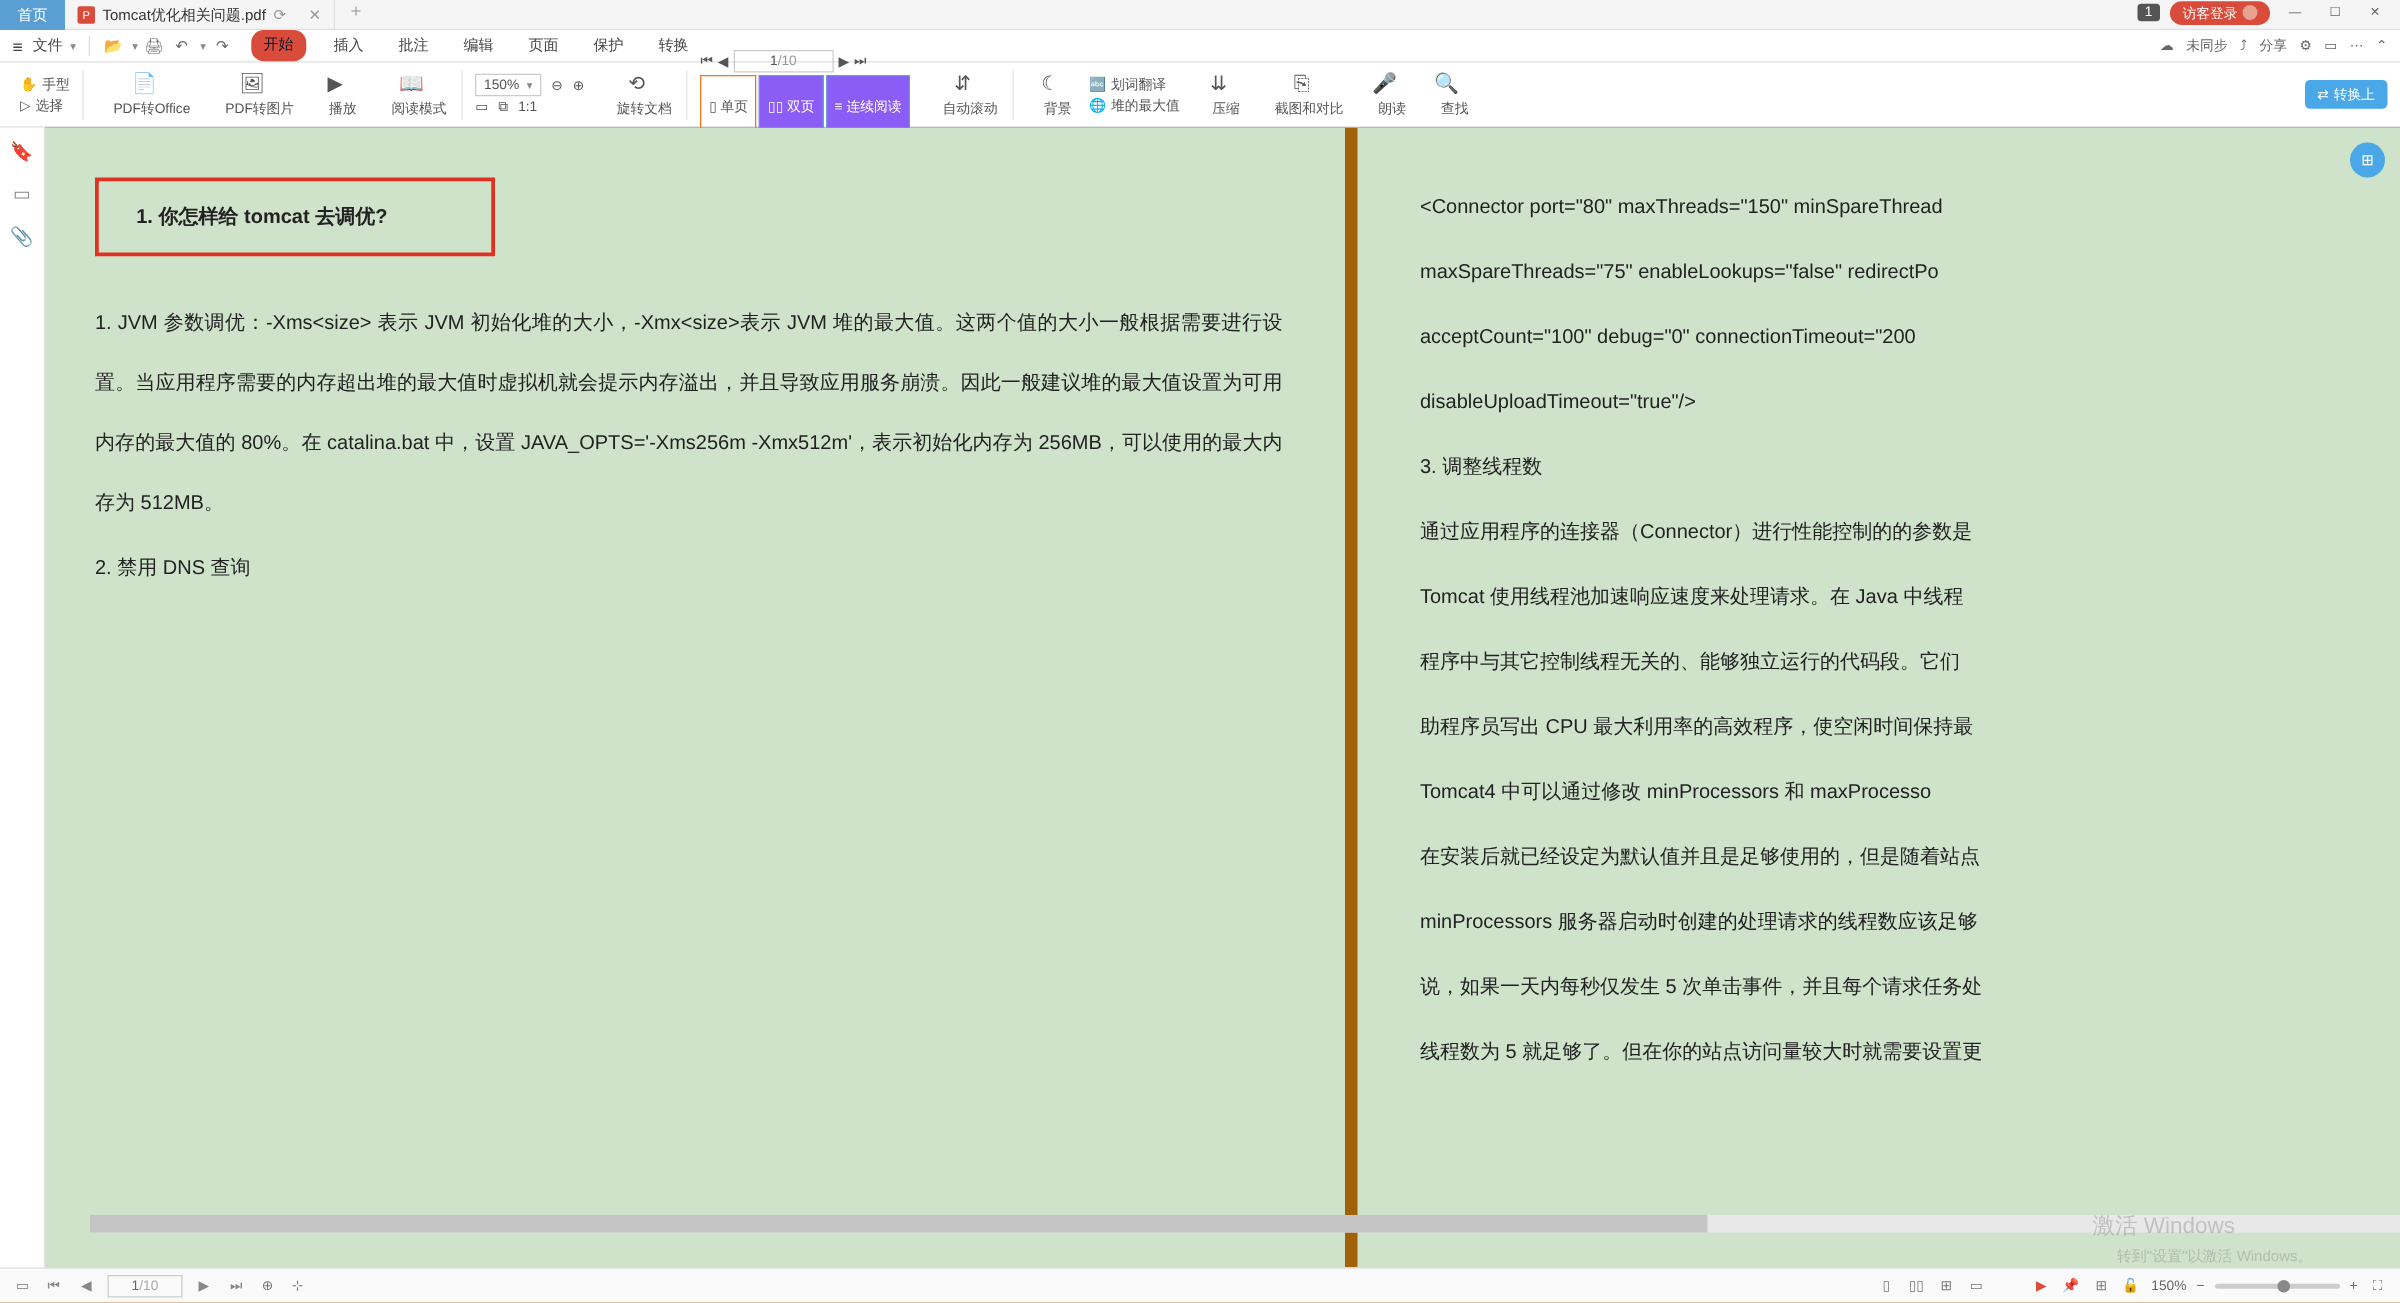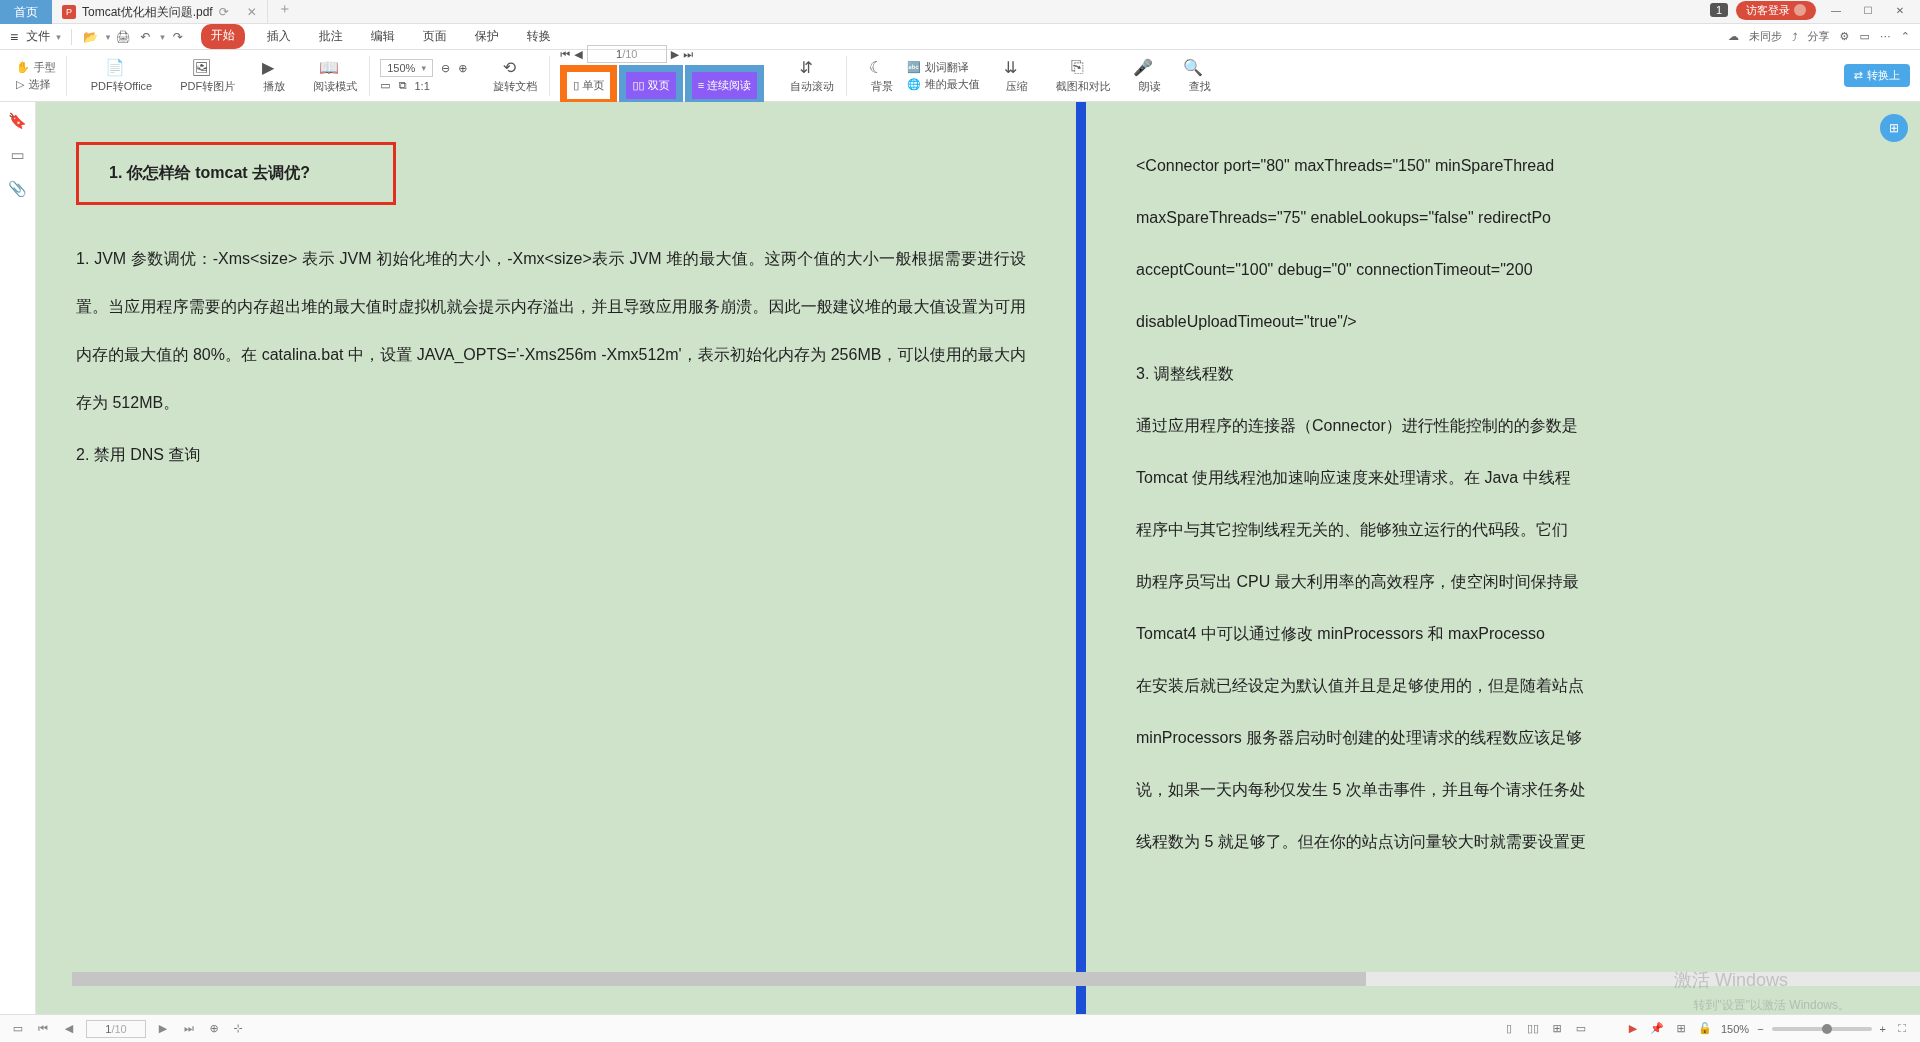--- a/index.html
+++ b/index.html
@@ -20,45 +20,45 @@
 
 
 .menubar { height: 26px; display: flex; align-items: center; border-bottom: 1px solid #e0e0e0; padding: 0 10px; font-size: 12px; color: #444; }
 .menu-left { display: flex; align-items: center; gap: 4px; }
 .hamburger { font-size: 14px; margin-right: 4px; }
 .menu-sep { width: 1px; height: 16px; background: #ddd; margin: 0 6px; }
 .menu-icon { width: 18px; height: 18px; display: inline-flex; align-items: center; justify-content: center; color: #666; }
 .chev { font-size: 9px; color: #888; margin-left: 2px; }
 .menu-tabs { display: flex; gap: 16px; margin-left: 10px; }
 .menu-tab { padding: 4px 6px; }
-.menu-tab.active { background: #d94b3a; color: #ffffff; border-radius: 10px; padding: 3px 10px; }
+.menu-tab.active { background: #d94b3a; color: #0f172a; border-radius: 10px; padding: 3px 10px; }
 .menu-right { margin-left: auto; display: flex; align-items: center; gap: 10px; color: #666; font-size: 11px; }
 
 
 .ribbon { height: 52px; display: flex; align-items: center; border-bottom: 1px solid #e0e0e0; padding: 0 10px; font-size: 11px; color: #555; }
 .ribbon-group { display: flex; flex-direction: column; align-items: center; padding: 0 8px; gap: 2px; }
 .ribbon-group .rib-icon { font-size: 16px; color: #555; height: 20px; display: flex; align-items: center; }
 .ribbon-group .rib-label { font-size: 11px; white-space: nowrap; margin-left: 12px; }
 .ribbon-sep { width: 1px; height: 40px; background: #e5e5e5; margin: 0 4px; }
 .ribbon-stack { display: flex; flex-direction: column; gap: 2px; padding: 0 6px; }
 .ribbon-stack-item { display: flex; align-items: center; gap: 4px; font-size: 11px; }
 .zoom-box { border: 1px solid #ccc; padding: 2px 6px; font-size: 11px; display: flex; align-items: center; gap: 4px; }
 .page-nav { display: flex; align-items: center; gap: 4px; }
 .page-input { border: 1px solid #ccc; width: 80px; padding: 2px 4px; text-align: center; font-size: 11px; }
 .page-total { color: #999; font-size: 11px; }
-.mode-btn { padding: 6px 6px; border: 7px solid #f97316; font-size: 11px; text-align: right; }
+.mode-btn { padding: 17px 6px; border: 1px solid #f97316; font-size: 11px; text-align: right; }
 .mode-btn.active { background: #8b5cf6; color: #fff; border-color: #5a9fd4; }
 .ribbon-right { margin-left: auto; display: flex; align-items: center; gap: 6px; }
 .convert-btn { background: #4aa8e8; color: #fff; padding: 4px 10px; border-radius: 4px; font-size: 11px; display: flex; align-items: center; gap: 4px; }
 
 
 .left-sidebar { position: absolute; left: 0; top: 102px; width: 36px; height: calc(100% - 102px - 28px); border-right: 1px solid #e5e5e5; display: flex; flex-direction: column; align-items: center; padding-top: 10px; gap: 16px; color: #888; font-size: 15px; }
 
 
-.doc-area { position: absolute; left: 36px; top: 102px; right: 0; bottom: 28px; background: #1d4ed8; overflow: hidden; }
+.doc-area { position: absolute; left: 36px; top: 102px; right: 0; bottom: 28px; background: #a16207; overflow: hidden; }
 .pages-container { display: flex; height: 100%; position: relative; }
 .page { background: #cfe3cb; position: absolute; top: 0; padding: 40px 50px; }
 .page1 { left: -10px; width: 1050px; height: 100%; }
 .page2 { left: 1050px; width: 900px; height: 100%; }
 
 .highlight-box { border: 3px solid #e03020; padding: 18px 30px; margin-bottom: 30px; width: 320px; }
 .highlight-box h3 { font-size: 16px; font-weight: bold; color: #222; }
 
 .doc-text { font-size: 16px; color: #222; line-height: 3.0; text-align: justify; }
 .doc-text p { margin-bottom: 4px; }

